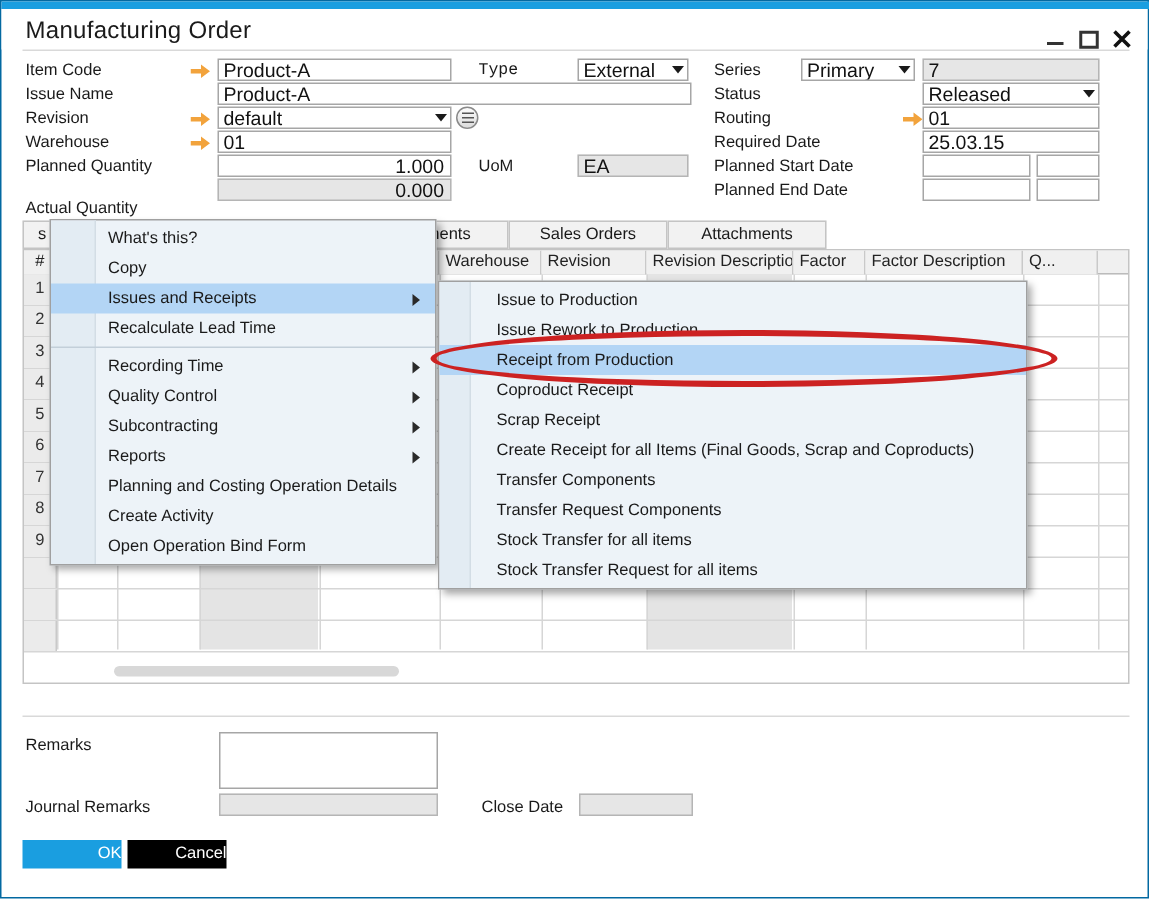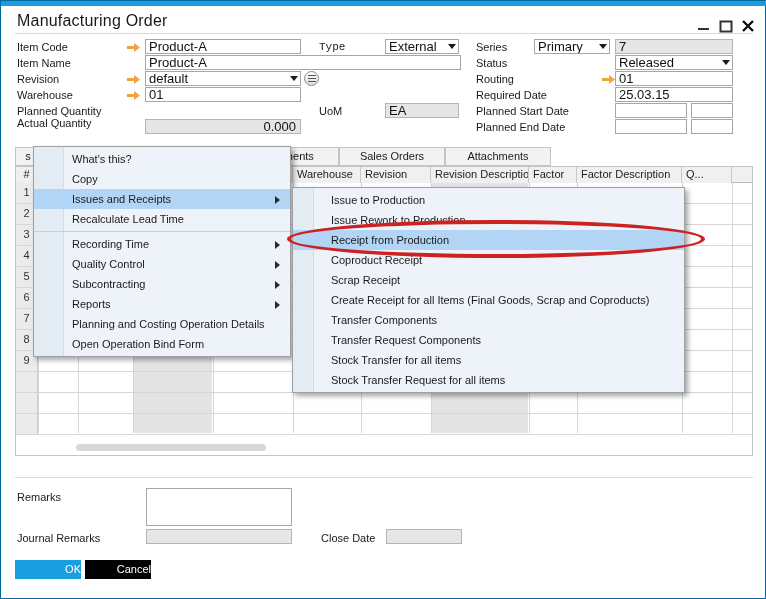--- a/index.html
+++ b/index.html
@@ -110,25 +110,25 @@
       <svg width="18" height="16" viewBox="0 0 18 16">
           <path d="M4 3 L14 13 M14 3 L4 13" stroke="#111" stroke-width="2.4" fill="none"></path>
         </svg>
     </div>
   </div>
   <div class="hdr-sep"></div>
 
   <div class="form">
 
     <div class="lbl" style="left:16px;top:7px;">Item Code</div>
-    <div class="lbl" style="left:16px;top:23px;">Item Name</div>
+    <div class="lbl" style="left:16px;top:23px;">Issue Name</div>
     <div class="lbl" style="left:16px;top:39px;">Revision</div>
     <div class="lbl" style="left:16px;top:55px;">Warehouse</div>
     <div class="lbl" style="left:16px;top:71px;">Planned Quantity</div>
-    <div class="lbl" style="left:16px;top:83px;">Actual Quantity</div>
+    <div class="lbl" style="left:16px;top:99px;">Actual Quantity</div>
 
     <div class="arrow" style="left:126px;top:8px;">
       <svg width="14" height="11" viewBox="0 0 14 11">
           <path d="M0 4 h7 V1 l6 4.5 -6 4.5 V7 H0 z" fill="#f2a33c"></path>
         </svg>
     </div>
     <div class="arrow" style="left:126px;top:40px;">
       <svg width="14" height="11" viewBox="0 0 14 11">
           <path d="M0 4 h7 V1 l6 4.5 -6 4.5 V7 H0 z" fill="#f2a33c"></path>
         </svg>
@@ -142,20 +142,21 @@
     <div class="fld" style="left:144px;top:5px;width:156px;">Product-A</div>
     <div class="fld" style="left:144px;top:21px;width:316px;">Product-A</div>
     <div class="fld combo" style="left:144px;top:37px;width:156px;">
       <span>default</span>
       <span class="cb-arrow"></span>
     </div>
     <div class="linkbtn" style="left:303px;top:37px;">
         <i></i>
       </div>
     <div class="fld" style="left:144px;top:53px;width:156px;">01</div>
+    <div class="fld num" style="left:144px;top:69px;width:156px;">1.000</div>
     <div class="fld num ro" style="left:144px;top:85px;width:156px;">0.000</div>
 
     <div class="lbl" style="left:318px;top:7px;font-family:Liberation Mono, monospace;">Type</div>
     <div class="fld combo" style="left:384px;top:5px;width:74px;">
       <span>External</span>
       <span class="cb-arrow"></span>
     </div>
     <div class="lbl" style="left:318px;top:71px;">UoM</div>
     <div class="fld ro" style="left:384px;top:69px;width:74px;">EA</div>
 
@@ -300,20 +301,23 @@
           <span class="sub"></span>
         </div>
       <div class="mi">
           <span class="mtext">Reports</span>
           <span class="sub"></span>
         </div>
       <div class="mi">
           <span class="mtext">Planning and Costing Operation Details</span>
         </div>
       <div class="mi">
+          <span class="mtext">Create Activity</span>
+        </div>
+      <div class="mi">
           <span class="mtext">Open Operation Bind Form</span>
         </div>
     </div>
   </div>
 
   <div class="menu menu2" style="left:291px;top:186px;width:393px;">
     <div class="mgutter" style="width:20px;"></div>
     <div style="position:relative;padding:2px 0;">
       <div class="mi">
           <span class="mtext">Issue to Production</span>

